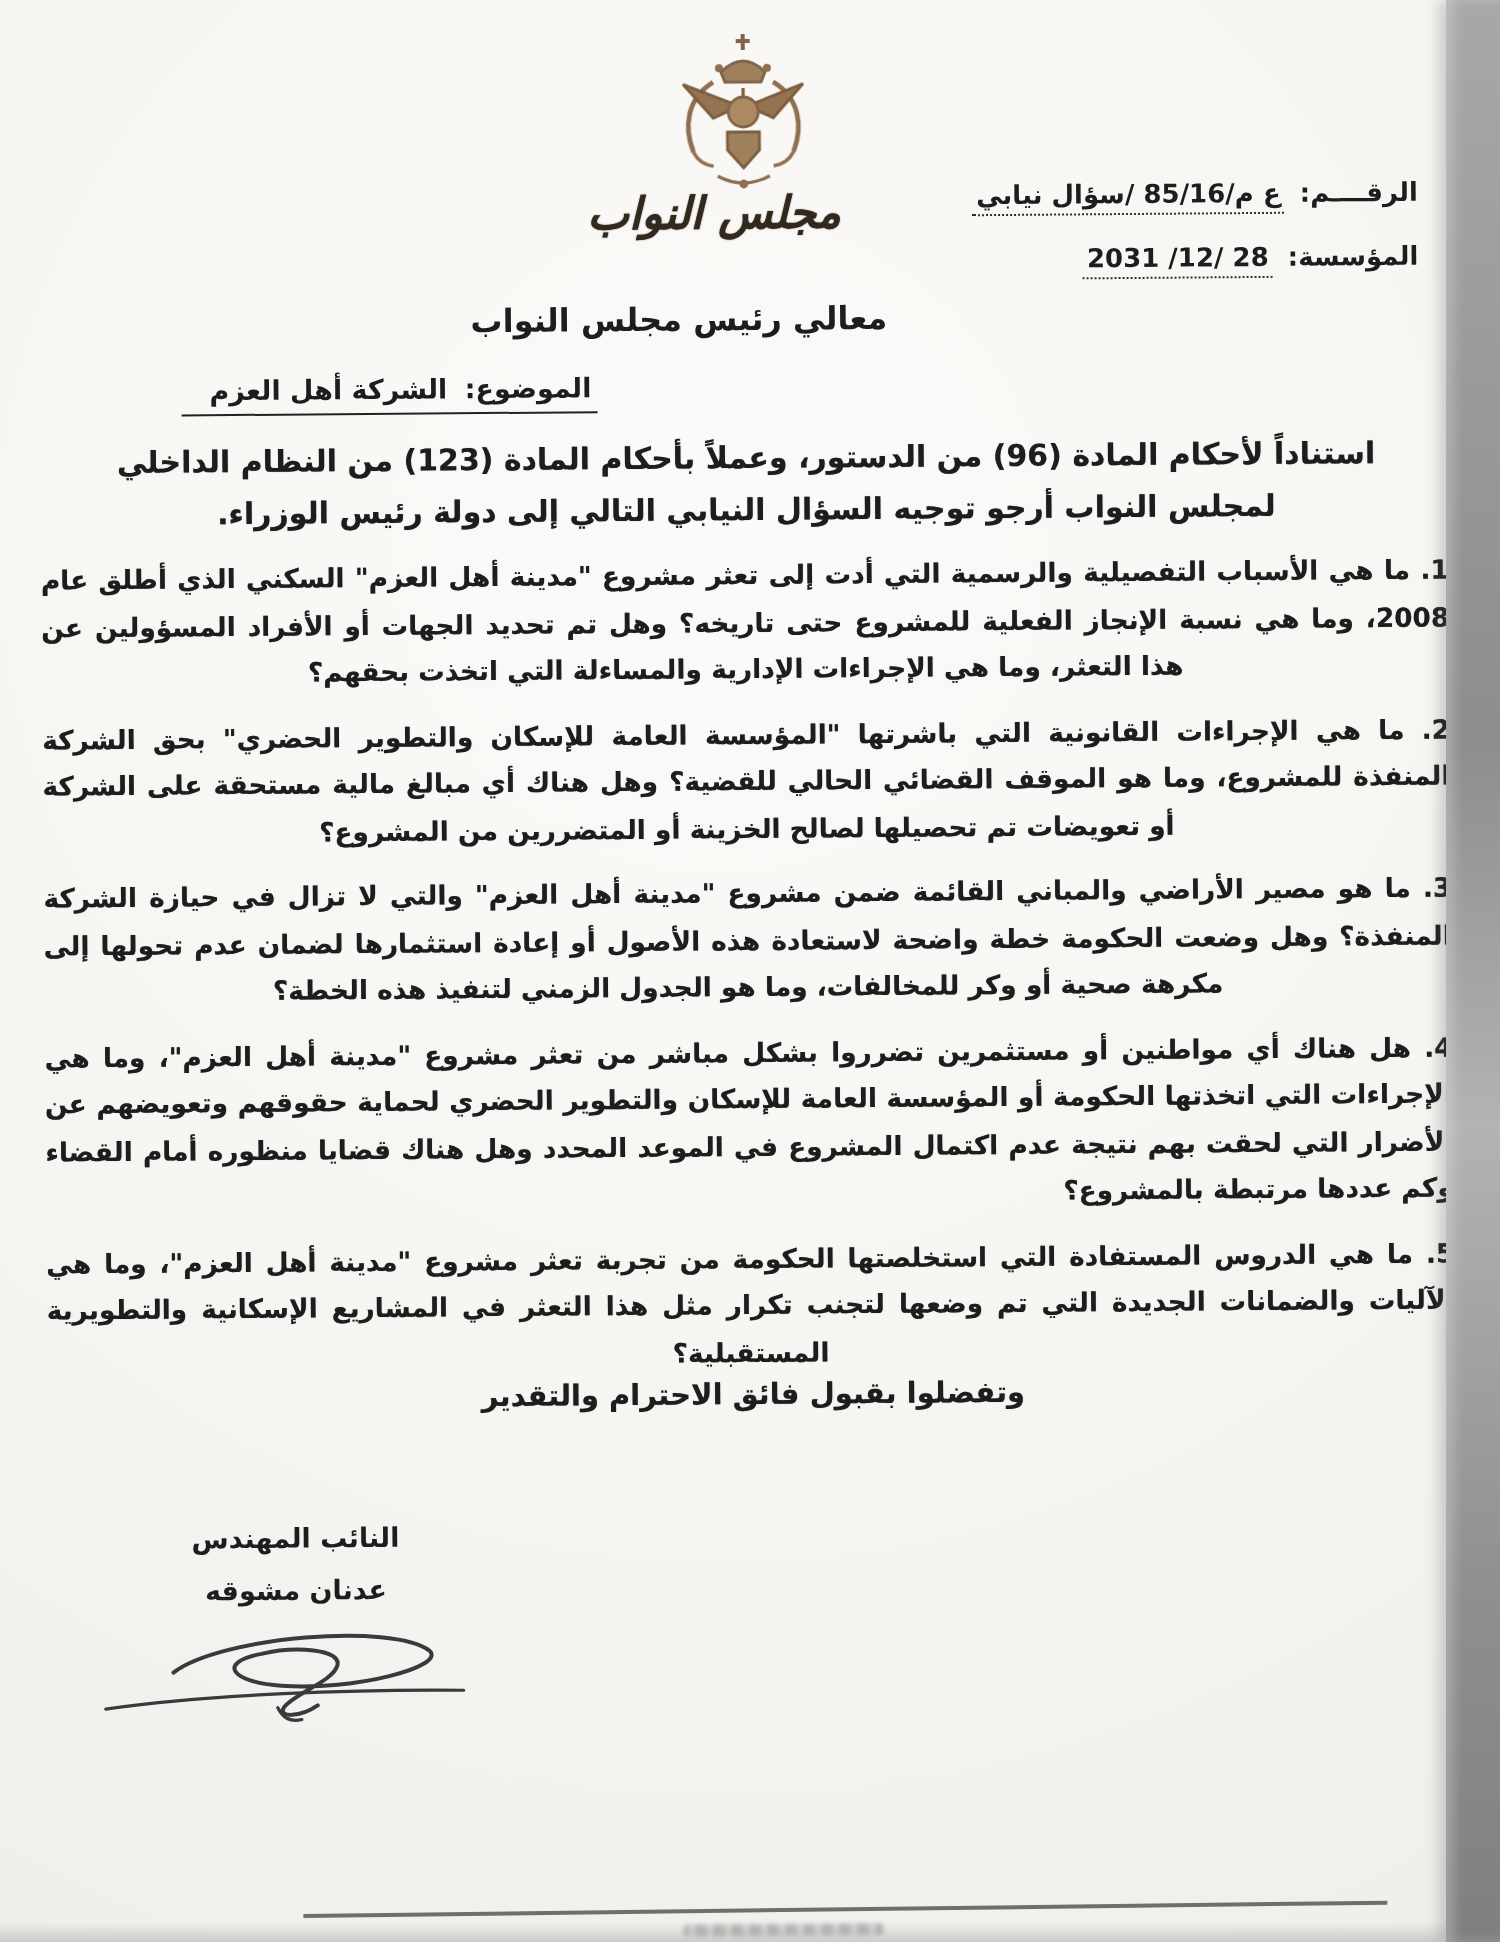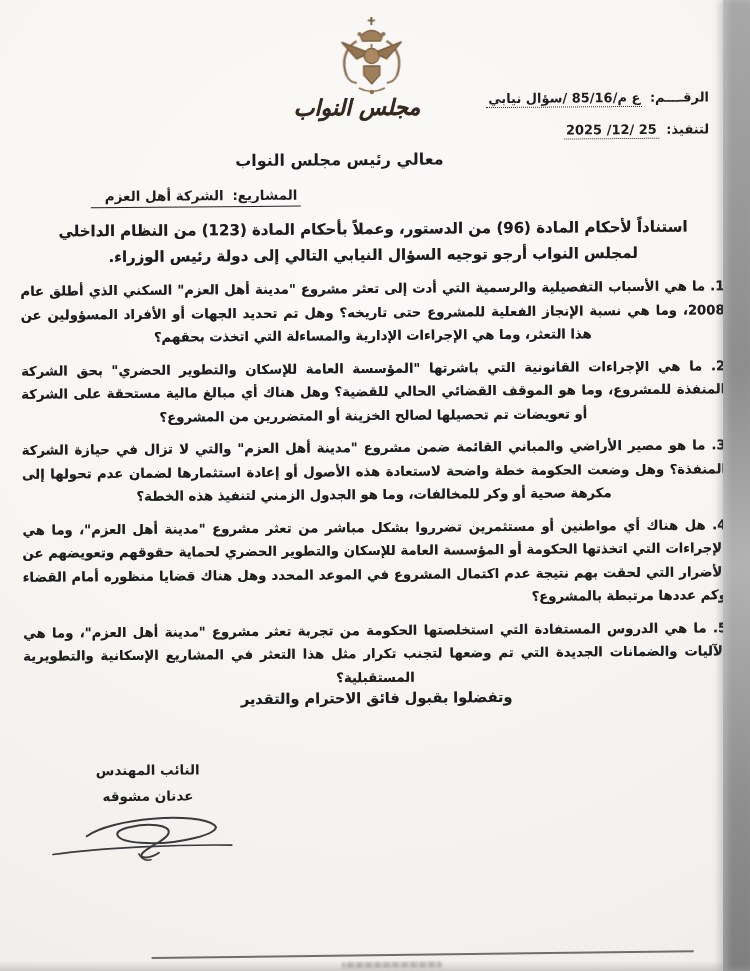--- a/index.html
+++ b/index.html
@@ -127,29 +127,29 @@
       </svg>
     </div>
     <div class="org">مجلس النواب</div>
 
     <div class="meta">
       <div class="meta-line">
         <span class="meta-label">الرقــــم:</span>
         <span class="meta-value">ع م/85/16 /سؤال نيابي</span>
       </div>
       <div class="meta-line">
-        <span class="meta-label">لتنفيذ:</span>
-        <span class="meta-value" dir="ltr">2025 /12/ 25</span>
+        <span class="meta-label">المؤسسة:</span>
+        <span class="meta-value" dir="ltr">2031 /12/ 28</span>
       </div>
     </div>
 
     <div class="addressee">معالي رئيس مجلس النواب</div>
 
     <div class="subject">
-      <span>المشاريع:</span>
+      <span>الموضوع:</span>
       <span class="subject-value">الشركة أهل العزم</span>
     </div>
 
     <div class="intro">استناداً لأحكام المادة (96) من الدستور، وعملاً بأحكام المادة (123) من النظام الداخلي لمجلس النواب أرجو توجيه السؤال النيابي التالي إلى دولة رئيس الوزراء.</div>
 
     <div class="questions">
       <p>1. ما هي الأسباب التفصيلية والرسمية التي أدت إلى تعثر مشروع "مدينة أهل العزم" السكني الذي أطلق عام 2008، وما هي نسبة الإنجاز الفعلية للمشروع حتى تاريخه؟ وهل تم تحديد الجهات أو الأفراد المسؤولين عن هذا التعثر، وما هي الإجراءات الإدارية والمساءلة التي اتخذت بحقهم؟</p>
       <p>2. ما هي الإجراءات القانونية التي باشرتها "المؤسسة العامة للإسكان والتطوير الحضري" بحق الشركة المنفذة للمشروع، وما هو الموقف القضائي الحالي للقضية؟ وهل هناك أي مبالغ مالية مستحقة على الشركة أو تعويضات تم تحصيلها لصالح الخزينة أو المتضررين من المشروع؟</p>
       <p>3. ما هو مصير الأراضي والمباني القائمة ضمن مشروع "مدينة أهل العزم" والتي لا تزال في حيازة الشركة المنفذة؟ وهل وضعت الحكومة خطة واضحة لاستعادة هذه الأصول أو إعادة استثمارها لضمان عدم تحولها إلى مكرهة صحية أو وكر للمخالفات، وما هو الجدول الزمني لتنفيذ هذه الخطة؟</p>
       <p>4. هل هناك أي مواطنين أو مستثمرين تضرروا بشكل مباشر من تعثر مشروع "مدينة أهل العزم"، وما هي الإجراءات التي اتخذتها الحكومة أو المؤسسة العامة للإسكان والتطوير الحضري لحماية حقوقهم وتعويضهم عن الأضرار التي لحقت بهم نتيجة عدم اكتمال المشروع في الموعد المحدد وهل هناك قضايا منظوره أمام القضاء وكم عددها مرتبطة بالمشروع؟</p>

